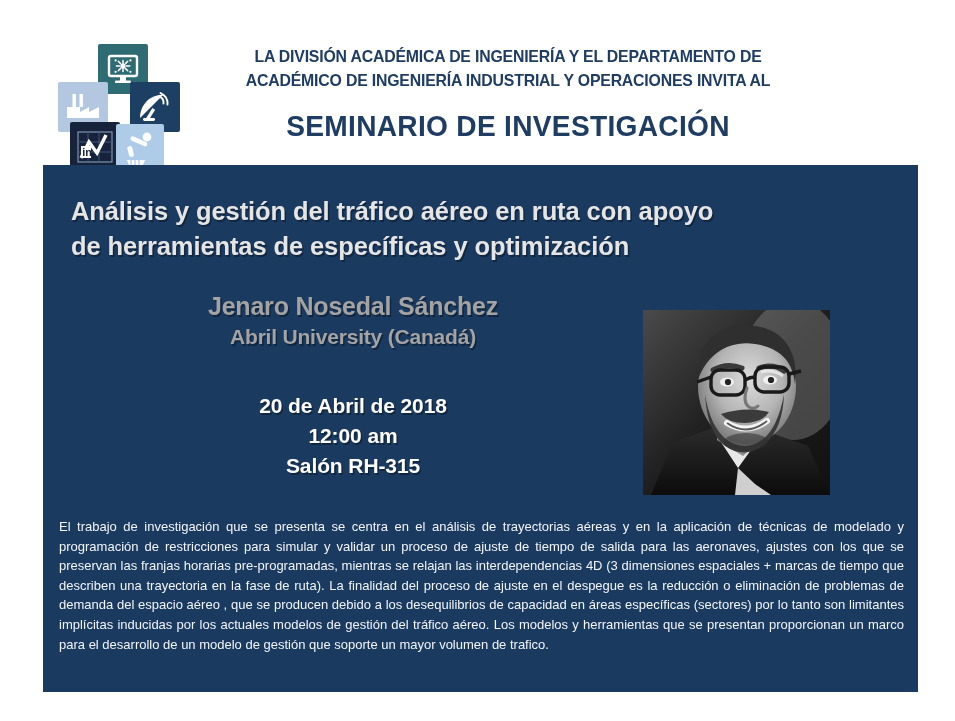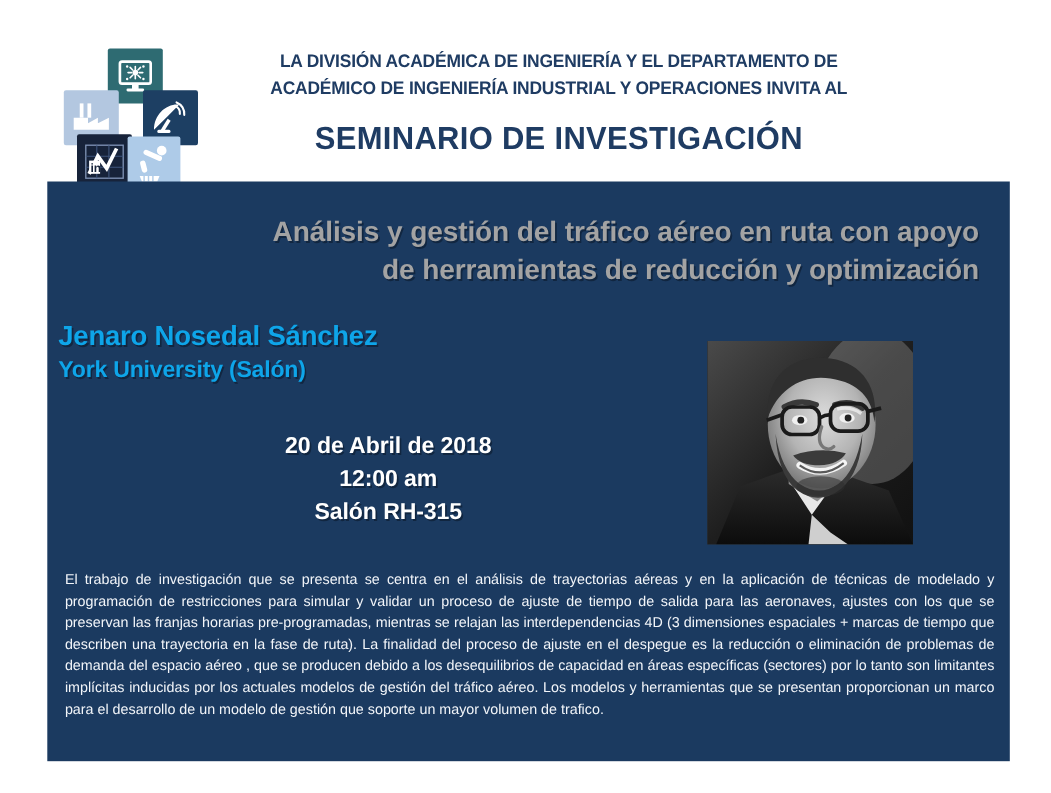--- a/index.html
+++ b/index.html
@@ -67,34 +67,35 @@
   #panel {
     position: absolute;
     left: 43px; top: 165px;
     width: 875px; height: 527px;
     background: #1b3a60;
   }
 
   #talk-title {
     position: absolute;
     left: 28px; top: 29px; width: 819px;
-    text-align: right;
-    color: #a3a3a3;
+    text-align: left;
+    color: #e5e5e5;
     font-weight: bold;
     font-size: 25.5px;
     line-height: 35px;
     letter-spacing: -0.1px;
     text-shadow: 1.5px 1.5px 0 rgba(10,22,38,.55);
   }
   #talk-title .l2 { display: block; }
 
   #speaker-block {
     position: absolute;
     left: 10px; top: 125px; width: 600px;
-    color: #0ea5e9;
+    text-align: center;
+    color: #a3a3a3;
     text-shadow: 1.5px 1.5px 0 rgba(10,22,38,.55);
   }
   #speaker-name {
     font-weight: bold; font-size: 25px; line-height: 32px;
     letter-spacing: -0.2px;
   }
   #speaker-affil {
     font-weight: bold; font-size: 21px; line-height: 29px;
     letter-spacing: -0.2px;
   }
@@ -200,26 +201,26 @@
     <div>ACADÉMICO DE INGENIERÍA INDUSTRIAL Y OPERACIONES INVITA AL</div>
   </div>
 
   <div id="seminar-heading">SEMINARIO DE INVESTIGACIÓN</div>
 </div>
 
 <div id="panel">
 
   <div id="talk-title">
     <span class="l1">Análisis y gestión del tráfico aéreo en ruta con apoyo</span>
-    <span class="l2">de herramientas de reducción y optimización</span>
+    <span class="l2">de herramientas de específicas y optimización</span>
   </div>
 
   <div id="speaker-block">
     <div id="speaker-name">Jenaro Nosedal Sánchez</div>
-    <div id="speaker-affil">York University (Salón)</div>
+    <div id="speaker-affil">Abril University (Canadá)</div>
   </div>
 
   <div id="event-block">
     <div>20 de Abril de 2018</div>
     <div>12:00 am</div>
     <div>Salón RH-315</div>
   </div>
 
   <div id="portrait">
     <svg width="187" height="185" viewBox="0 0 187 185">

